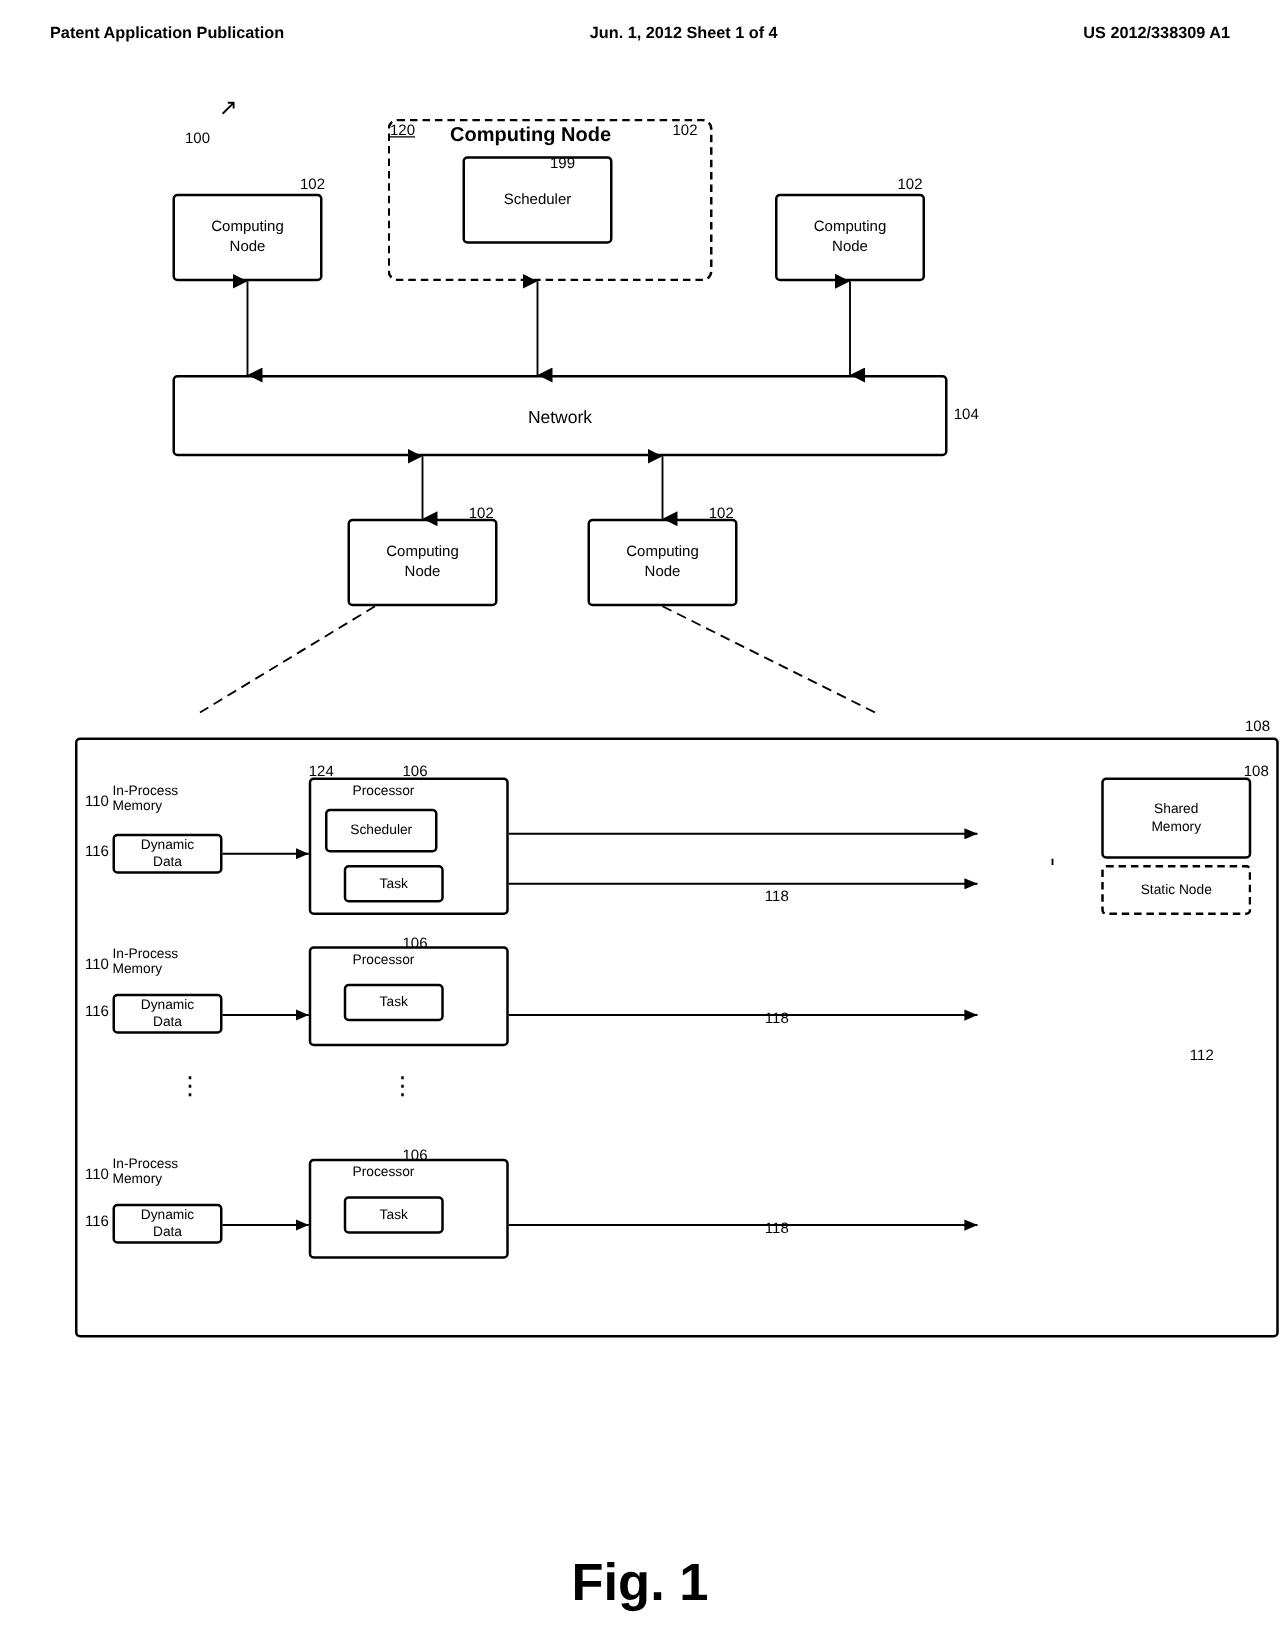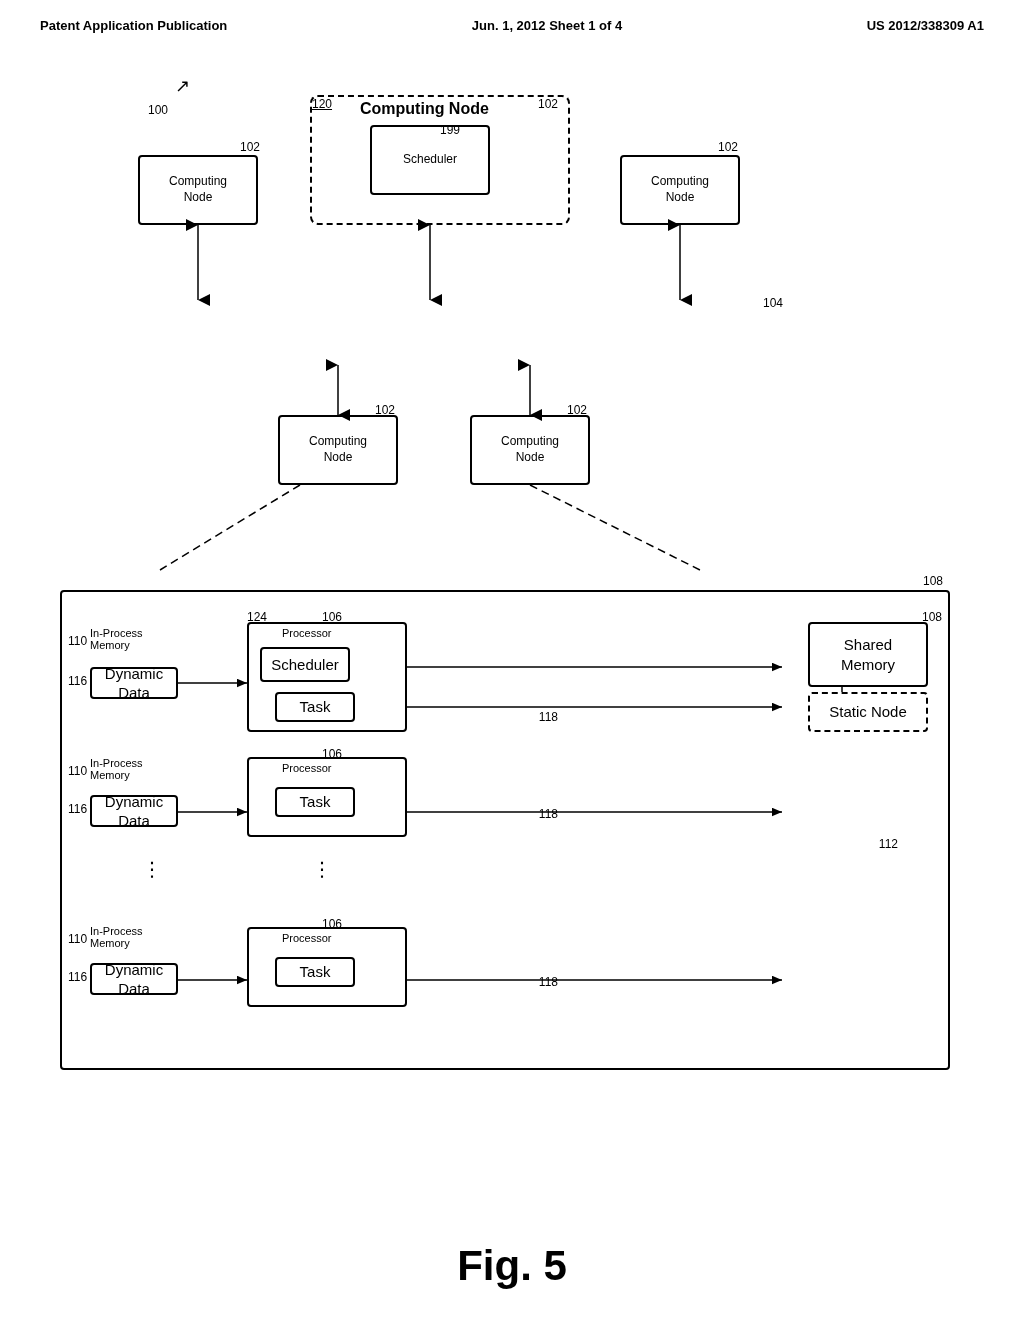--- a/index.html
+++ b/index.html
@@ -26,21 +26,21 @@
       padding: 18px 40px 0 40px;
       font-size: 13px;
       font-weight: bold;
     }
 
     
     .bottom-diagram {
       position: absolute;
       top: 590px;
       left: 60px;
-      width: 890px;
+      width: 963px;
       height: 480px;
       border: 2px solid #000;
       border-radius: 4px;
     }
 
     
     .box {
       position: absolute;
       border: 2px solid #000;
       border-radius: 4px;
@@ -100,21 +100,21 @@
     
     .inner-box {
       position: absolute;
       border: 2px solid #000;
       border-radius: 4px;
       background: #fff;
       display: flex;
       align-items: center;
       justify-content: center;
       text-align: center;
-      font-size: 15px;
+      font-size: 11px;
       line-height: 1.3;
     }
 
     .inner-box-dashed {
       border-style: dashed;
     }
 
     .ref-num {
       position: absolute;
       font-size: 12px;
@@ -163,22 +163,25 @@
   </div>
 
   <span class="label" style="top:140px; left:240px;">102</span>
 
   <div class="box" style="position:absolute; top:155px; left:620px; width:120px; height:70px;">
     <span>Computing<br>Node</span>
   </div>
 
   <span class="label" style="top:140px; left:718px;">102</span>
 
-
-  <span class="label" style="top:296px; left:763px;">104</span>
+  <div class="network-box" style="position:absolute; top:300px; left:138px; width:620px; height:65px;">
+    <span>Network</span>
+  </div>
+
+  <span class="label" style="top:324px; left:763px;">104</span>
 
   <div class="box" style="position:absolute; top:415px; left:278px; width:120px; height:70px;">
     <span>Computing<br>Node</span>
   </div>
 
   <span class="label" style="top:403px; left:375px;">102</span>
 
   <div class="box" style="position:absolute; top:415px; left:470px; width:120px; height:70px;">
     <span>Computing<br>Node</span>
   </div>
@@ -321,15 +324,15 @@
       <line x1="345" y1="220" x2="720" y2="220" stroke="#000" stroke-width="1.5" marker-end="url(#ah-r)"></line>
 
       <line x1="116" y1="388" x2="185" y2="388" stroke="#000" stroke-width="1.5" marker-end="url(#ah-r)"></line>
       <line x1="345" y1="388" x2="720" y2="388" stroke="#000" stroke-width="1.5" marker-end="url(#ah-r)"></line>
 
       <line x1="780" y1="95" x2="780" y2="100" stroke="#000" stroke-width="1.5"></line>
     </svg>
 
   </div>
 
-  <div class="fig-caption">Fig. 5</div>
+  <div class="fig-caption">Fig. 1</div>
 
 </div>
 
 </body></html>

